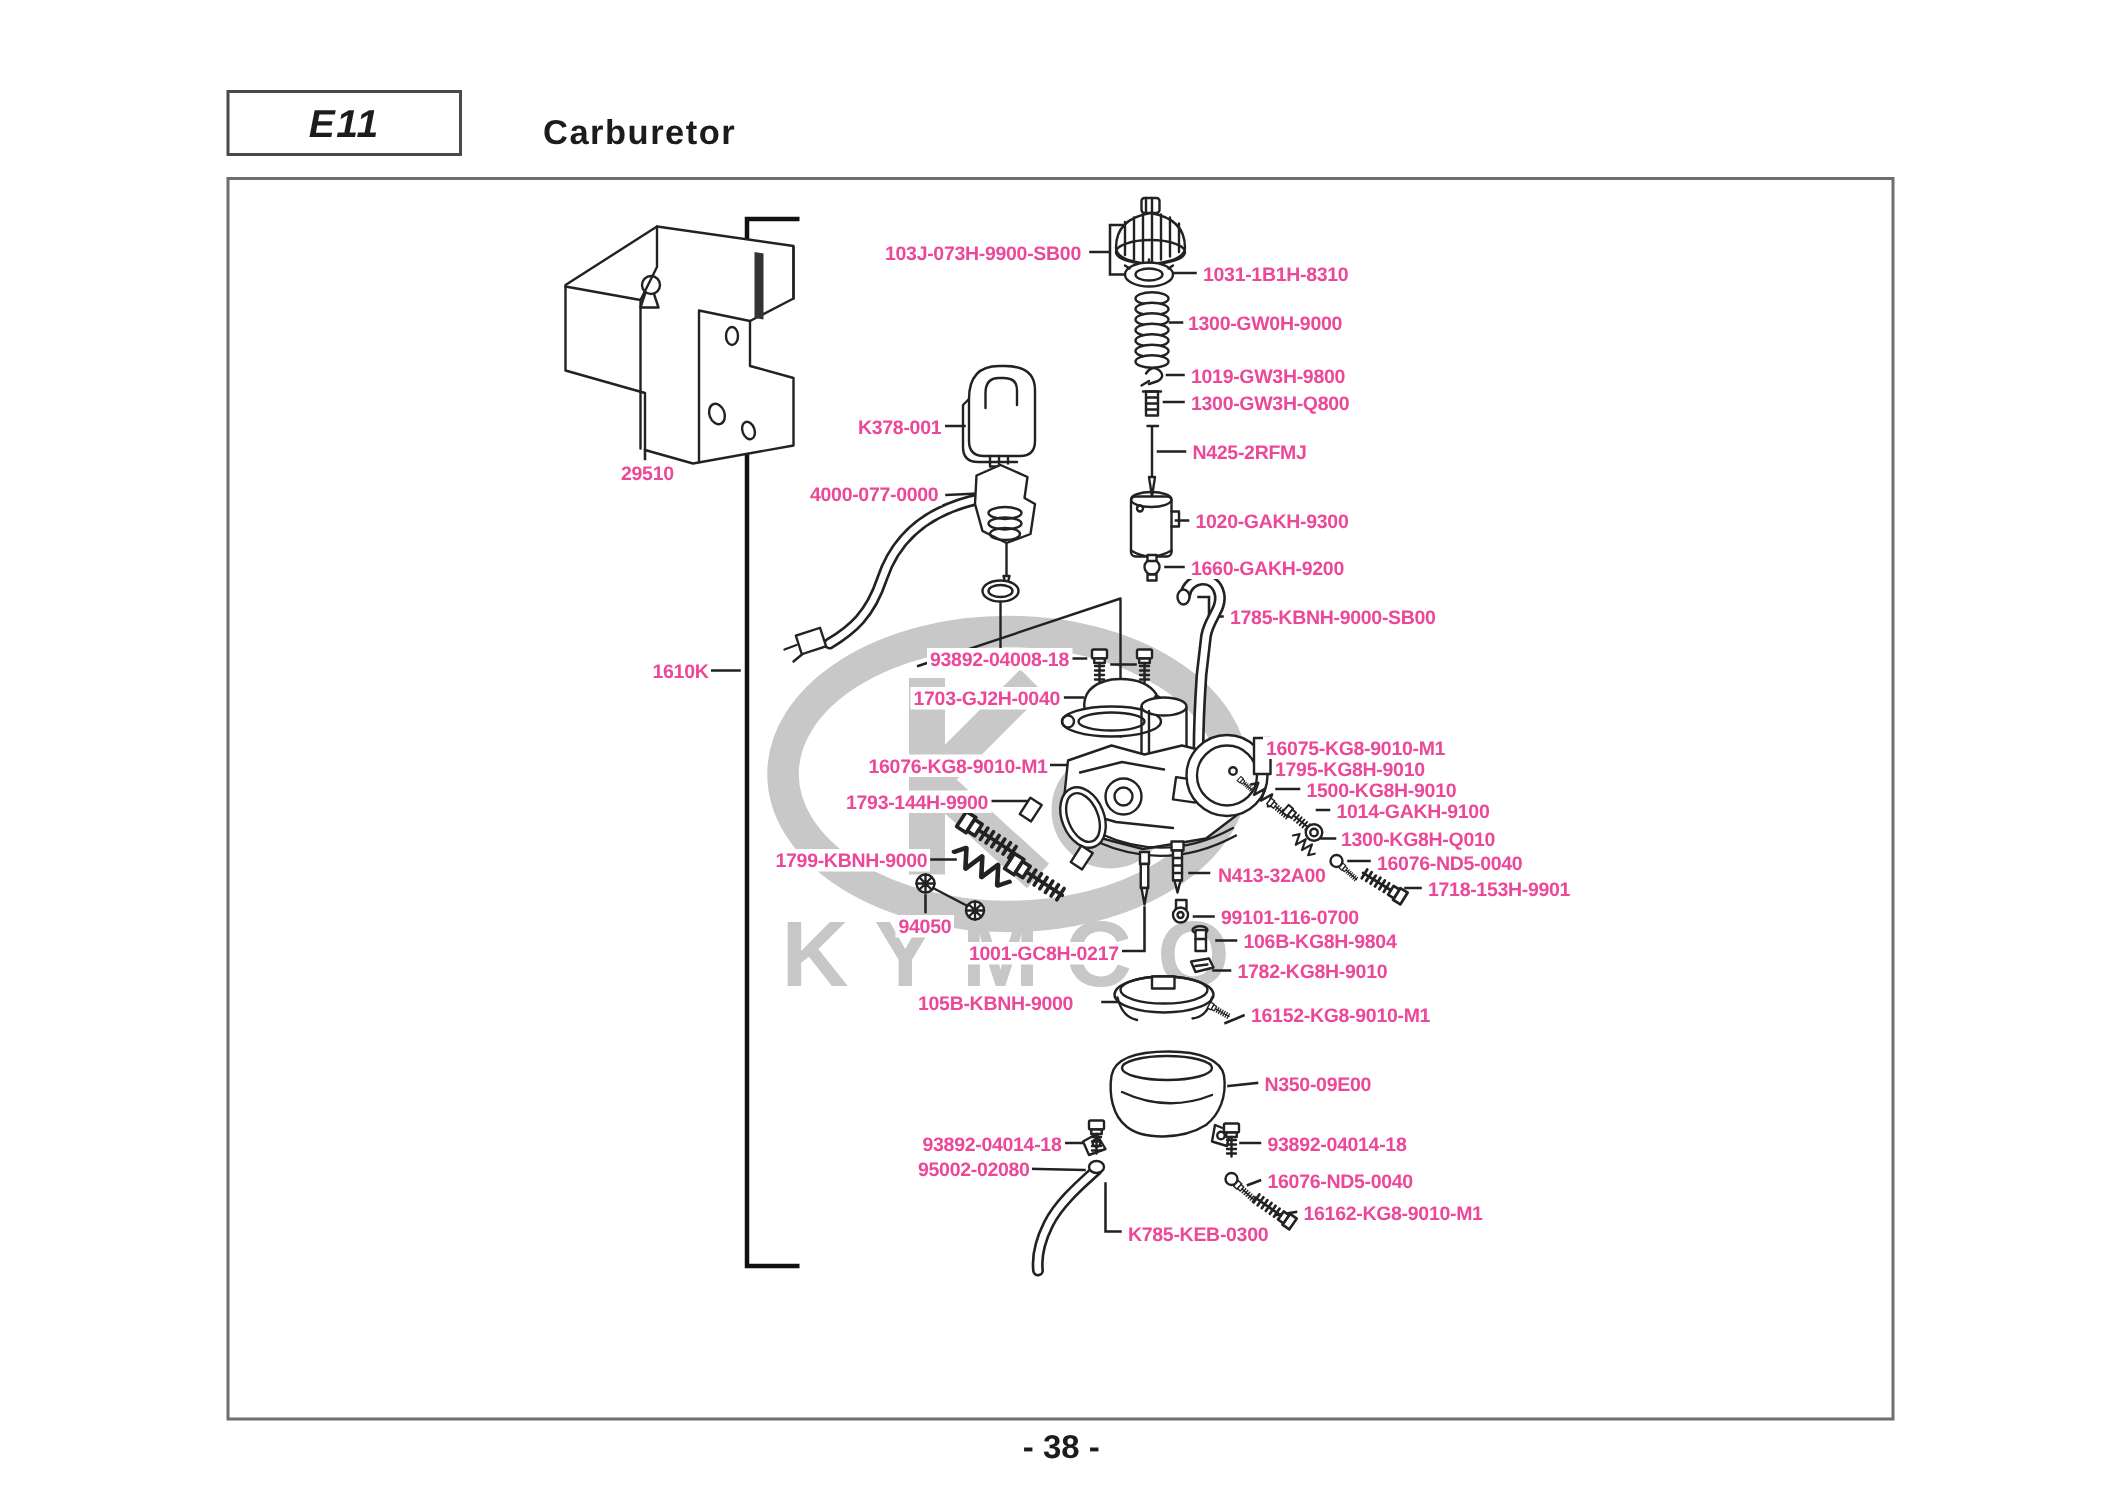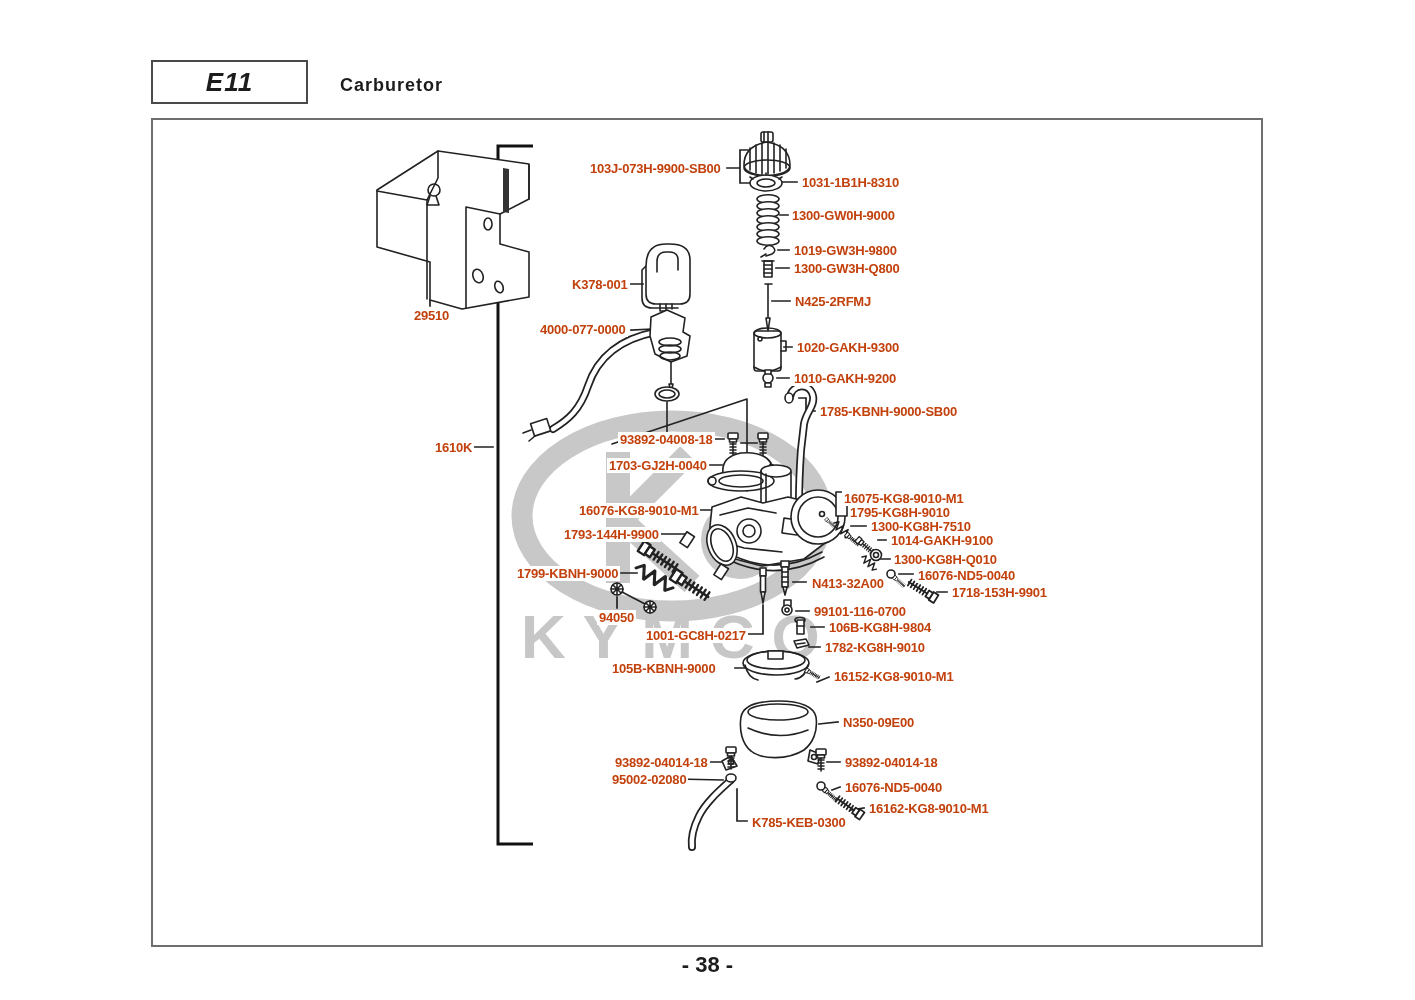--- a/index.html
+++ b/index.html
@@ -8,21 +8,21 @@
     font-family:"Liberation Sans", sans-serif;color:#1c1c1c;overflow:hidden;
   }
   
   .code-box{
     position:absolute;left:151px;top:60px;width:157px;height:44px;
     border:2px solid #4a4a4a;display:flex;align-items:center;justify-content:center;
     box-sizing:border-box;background:#fff;z-index:4;font-style:italic;
   }
   .code-box span{font-size:26px;font-weight:bold;letter-spacing:1px;}
   .sheet-title{
-    position:absolute;left:340px;top:75px;font-size:18px;font-weight:bold;
+    position:absolute;left:362px;top:75px;font-size:23px;font-weight:bold;
     letter-spacing:1px;z-index:4;
   }
   .main-frame{
     position:absolute;left:151px;top:118px;width:1112px;height:829px;
     border:2px solid #6e6e6e;box-sizing:border-box;z-index:0;background:#fff;
   }
   .page-num{
     position:absolute;left:0;top:952px;width:1415px;text-align:center;
     font-size:22px;font-weight:bold;z-index:4;
   }
@@ -38,21 +38,21 @@
   .stf{stroke:#222;stroke-width:1.6;fill:#fff;stroke-linejoin:round;stroke-linecap:round;}
   .ld{stroke:#222;stroke-width:1.7;fill:none;stroke-linecap:square;}
   .bk{stroke:#111;stroke-width:3;fill:none;}
   .tube{stroke:#222;stroke-width:8;fill:none;stroke-linecap:round;}
   .tube-in{stroke:#fff;stroke-width:4.5;fill:none;stroke-linecap:round;}
   .wmk{stroke:#c8c8c8;fill:none;}
   
   .pl{
     position:absolute;z-index:3;font-size:13px;font-weight:bold;
     letter-spacing:-0.2px;white-space:nowrap;background:#fff;padding:0 2px;
-    line-height:15px;color:#c2410c;text-align:right;
+    line-height:15px;color:#ec4899;text-align:right;
   }
 </style>
 </head>
 <body>
 
 <div class="main-frame"></div>
 <div class="code-box">
   <span>E11</span>
 </div>
 <div class="sheet-title">Carburetor</div>
@@ -336,37 +336,37 @@
   </g>
 </svg>
 
 <div class="pl" style="left:588px;top:161px">103J-073H-9900-SB00</div>
 <div class="pl" style="left:800px;top:175px">1031-1B1H-8310</div>
 <div class="pl" style="left:790px;top:208px">1300-GW0H-9000</div>
 <div class="pl" style="left:792px;top:243px">1019-GW3H-9800</div>
 <div class="pl" style="left:792px;top:261px">1300-GW3H-Q800</div>
 <div class="pl" style="left:793px;top:294px">N425-2RFMJ</div>
 <div class="pl" style="left:795px;top:340px">1020-GAKH-9300</div>
-<div class="pl" style="left:792px;top:371px">1010-GAKH-9200</div>
+<div class="pl" style="left:792px;top:371px">1660-GAKH-9200</div>
 <div class="pl" style="left:818px;top:404px">1785-KBNH-9000-SB00</div>
 <div class="pl" style="left:570px;top:277px">K378-001</div>
 <div class="pl" style="left:538px;top:322px">4000-077-0000</div>
 <div class="pl" style="left:412px;top:308px">29510</div>
 <div class="pl" style="left:433px;top:440px">1610K</div>
 <div class="pl" style="left:618px;top:432px">93892-04008-18</div>
 <div class="pl" style="left:607px;top:458px">1703-GJ2H-0040</div>
 <div class="pl" style="left:577px;top:503px">16076-KG8-9010-M1</div>
 <div class="pl" style="left:562px;top:527px">1793-144H-9900</div>
 <div class="pl" style="left:515px;top:566px">1799-KBNH-9000</div>
 <div class="pl" style="left:597px;top:610px">94050</div>
 <div class="pl" style="left:644px;top:628px">1001-GC8H-0217</div>
 <div class="pl" style="left:610px;top:661px">105B-KBNH-9000</div>
 <div class="pl" style="left:842px;top:491px">16075-KG8-9010-M1</div>
 <div class="pl" style="left:848px;top:505px">1795-KG8H-9010</div>
-<div class="pl" style="left:869px;top:519px">1300-KG8H-7510</div>
+<div class="pl" style="left:869px;top:519px">1500-KG8H-9010</div>
 <div class="pl" style="left:889px;top:533px">1014-GAKH-9100</div>
 <div class="pl" style="left:892px;top:552px">1300-KG8H-Q010</div>
 <div class="pl" style="left:916px;top:568px">16076-ND5-0040</div>
 <div class="pl" style="left:950px;top:585px">1718-153H-9901</div>
 <div class="pl" style="left:810px;top:576px">N413-32A00</div>
 <div class="pl" style="left:812px;top:604px">99101-116-0700</div>
 <div class="pl" style="left:827px;top:620px">106B-KG8H-9804</div>
 <div class="pl" style="left:823px;top:640px">1782-KG8H-9010</div>
 <div class="pl" style="left:832px;top:669px">16152-KG8-9010-M1</div>
 <div class="pl" style="left:841px;top:715px">N350-09E00</div>

